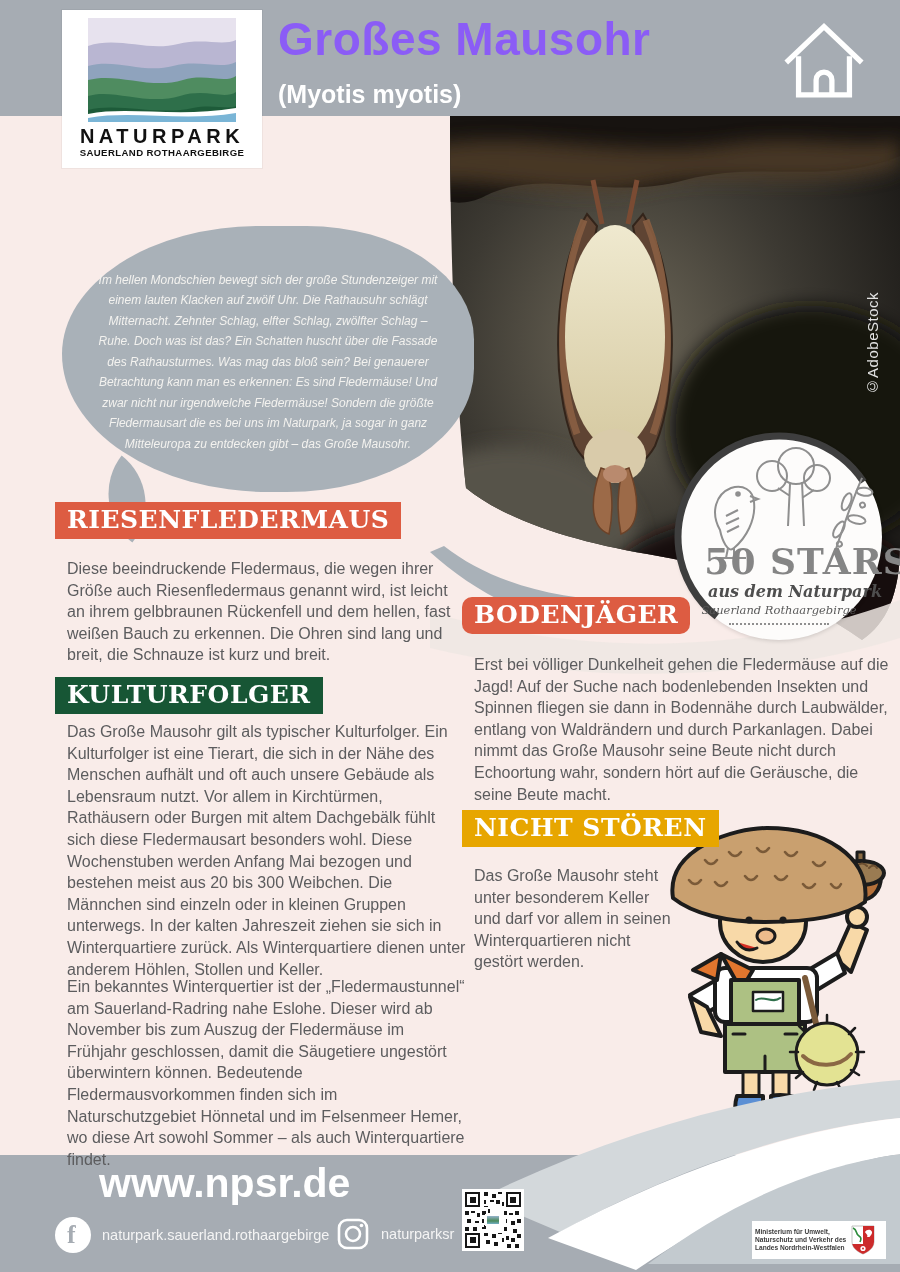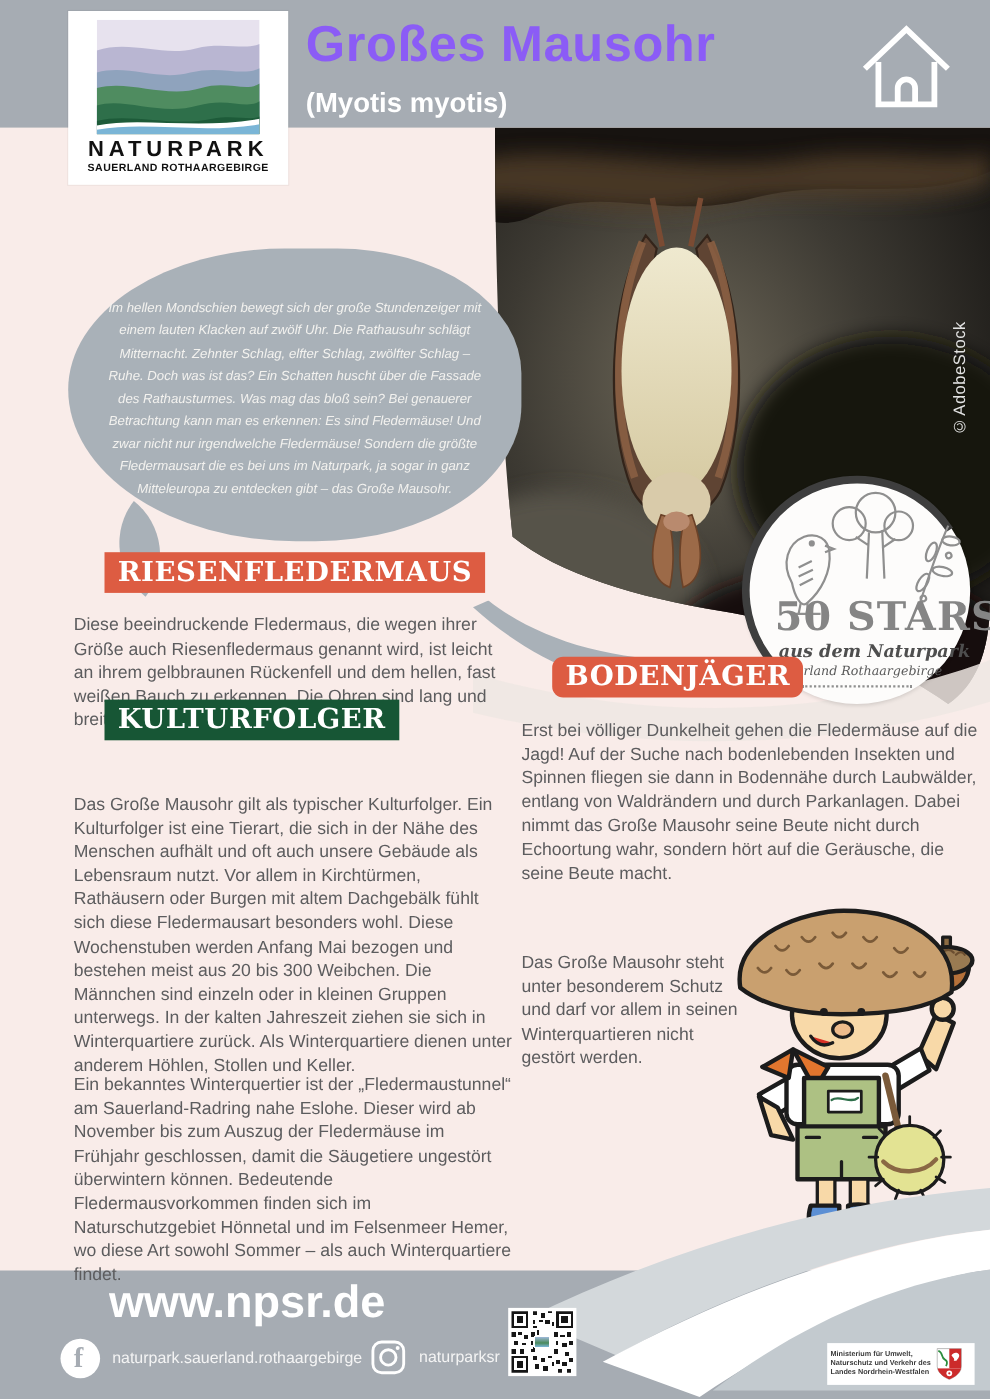--- a/index.html
+++ b/index.html
@@ -31,21 +31,21 @@
   .bubble-text{width:352px;margin-top:6px;text-align:center;color:#f3f2ef;font-size:12px;
     line-height:20.5px;font-style:italic;}
   
   .badge{position:absolute;z-index:4;display:inline-block;color:#fff;
     font-family:"DejaVu Serif",serif;font-weight:bold;letter-spacing:.5px;
     padding:3px 12px 5px;white-space:nowrap;}
   .badge.yellow{background:#e7a600;}
   .badge.red{background:#dd5c42;}
   .badge.green{background:#175635;}
   .badge.big{font-size:28px;}
-  .badge.mid{font-size:25px;margin-left:40px;}
+  .badge.mid{font-size:25px;}
   
   .body-text{position:absolute;z-index:3;margin:12px;color:#5c5c5e;font-size:16px;line-height:21.6px;}
   
   .stars{position:absolute;left:676px;top:434px;width:206px;height:206px;z-index:4;}
   .stars-circle{position:absolute;inset:0;background:#fdfcfb;border-radius:50%;
     box-shadow:0 1px 4px rgba(0,0,0,.15);}
   .stars-arc{position:absolute;left:-4px;top:-4px;}
   .stars-title{position:absolute;left:0;top:106px;width:206px;text-align:center;
     font-family:"DejaVu Serif",serif;font-weight:bold;font-size:36px;color:#858585;letter-spacing:1px;margin-left:28px;}
   .stars-l2{position:absolute;left:0;top:148px;width:206px;text-align:right;
@@ -187,28 +187,29 @@
     </svg>
     <div class="stars-title">50 STARS</div>
     <div class="stars-l2">aus dem Naturpark</div>
     <div class="stars-l3">Sauerland Rothaargebirge</div>
     <div class="stars-dots"></div>
   </div>
 
   <div class="badge red mid" style="left:55px;top:502px;">RIESENFLEDERMAUS</div>
   <p class="body-text" style="left:55px;top:546px;width:398px;">Diese beeindruckende Fledermaus, die wegen ihrer Größe auch Riesenfledermaus genannt wird, ist leicht an ihrem gelbbraunen Rückenfell und dem hellen, fast weißen Bauch zu erkennen. Die Ohren sind lang und breit, die Schnauze ist kurz und breit.</p>
 
-  <div class="badge green mid" style="left:55px;top:636px;">KULTURFOLGER</div>
+  <div class="badge green mid" style="left:55px;top:677px;">KULTURFOLGER</div>
   <p class="body-text" style="left:55px;top:709px;width:400px;">Das Große Mausohr gilt als typischer Kulturfolger. Ein Kulturfolger ist eine Tierart, die sich in der Nähe des Menschen aufhält und oft auch unsere Gebäude als Lebensraum nutzt. Vor allem in Kirchtürmen, Rathäusern oder Burgen mit altem Dachgebälk fühlt sich diese Fledermausart besonders wohl. Diese Wochenstuben werden Anfang Mai bezogen und bestehen meist aus 20 bis 300 Weibchen. Die Männchen sind einzeln oder in kleinen Gruppen unterwegs. In der kalten Jahreszeit ziehen sie sich in Winterquartiere zurück. Als Winterquartiere dienen unter anderem Höhlen, Stollen und Keller.</p>
   <p class="body-text" style="left:55px;top:964px;width:400px;">Ein bekanntes Winterquertier ist der „Fledermaustunnel“ am Sauerland-Radring nahe Eslohe. Dieser wird ab November bis zum Auszug der Fledermäuse im Frühjahr geschlossen, damit die Säugetiere ungestört überwintern können. Bedeutende Fledermausvorkommen finden sich im Naturschutzgebiet Hönnetal und im Felsenmeer Hemer, wo diese Art sowohl Sommer – als auch Winterquartiere findet.</p>
 
   <div class="badge red mid" style="left:462px;top:597px;border-radius:10px;">BODENJÄGER</div>
   <p class="body-text" style="left:462px;top:642px;width:424px;">Erst bei völliger Dunkelheit gehen die Fledermäuse auf die Jagd! Auf der Suche nach bodenlebenden Insekten und Spinnen fliegen sie dann in Bodennähe durch Laubwälder, entlang von Waldrändern und durch Parkanlagen. Dabei nimmt das Große Mausohr seine Beute nicht durch Echoortung wahr, sondern hört auf die Geräusche, die seine Beute macht.</p>
 
-  <p class="body-text" style="left:462px;top:853px;width:200px;">Das Große Mausohr steht unter besonderem Schutz und darf vor allem in seinen Winterquartieren nicht gestört werden.</p>
+  <div class="badge yellow mid" style="left:462px;top:810px;">NICHT STÖREN</div>
+  <p class="body-text" style="left:462px;top:853px;width:200px;">Das Große Mausohr steht unter besonderem Keller und darf vor allem in seinen Winterquartieren nicht gestört werden.</p>
 
   <svg class="kid" width="250" height="310" viewBox="0 0 250 310">
     <g stroke="#1c1c1c" stroke-width="4" stroke-linejoin="round" stroke-linecap="round">
 
       <path d="M190,138 L206,102 L222,110 L206,152 Z" fill="#f8d9a8"></path>
       <circle cx="212" cy="97" r="10" fill="#f8d9a8"></circle>
       <rect x="212" y="32" width="7" height="13" fill="#8a6a42" stroke-width="3"></rect>
       <path d="M196,56 C196,88 236,88 236,56 Z" fill="#b5713a"></path>
       <ellipse cx="216" cy="53" rx="23" ry="12" fill="#9a7b52"></ellipse>
       <path d="M200,48 q5,-5 10,0 M212,46 q5,-5 10,0 M224,48 q5,-5 8,0" fill="none" stroke="#6b4e30" stroke-width="2"></path>

